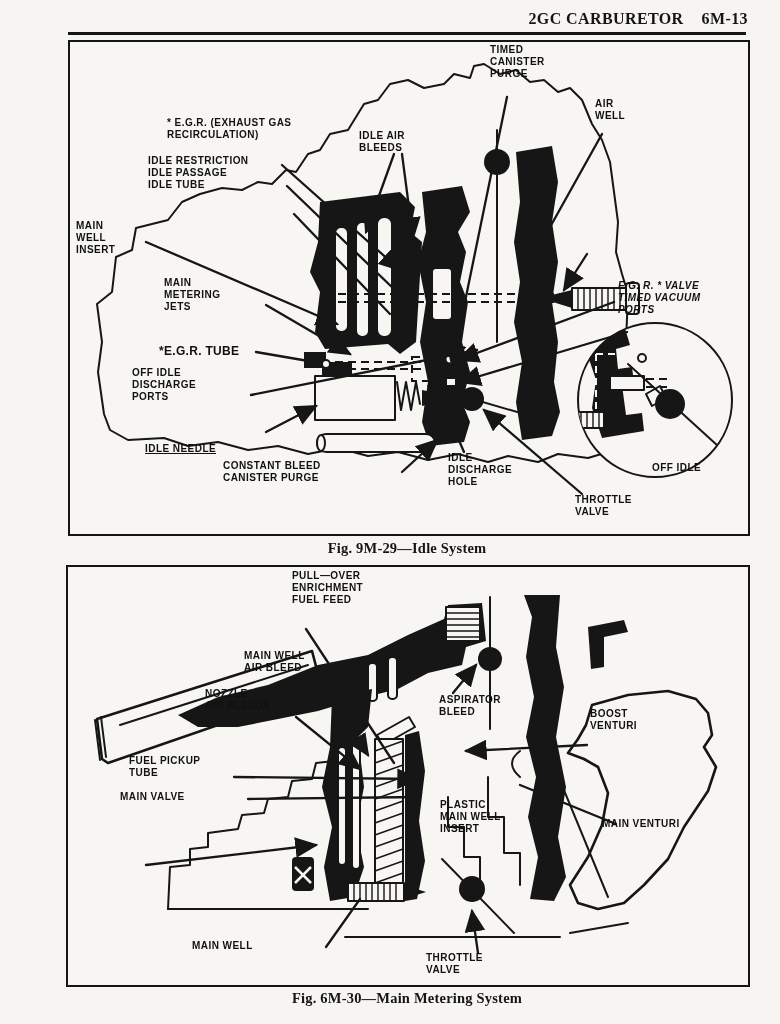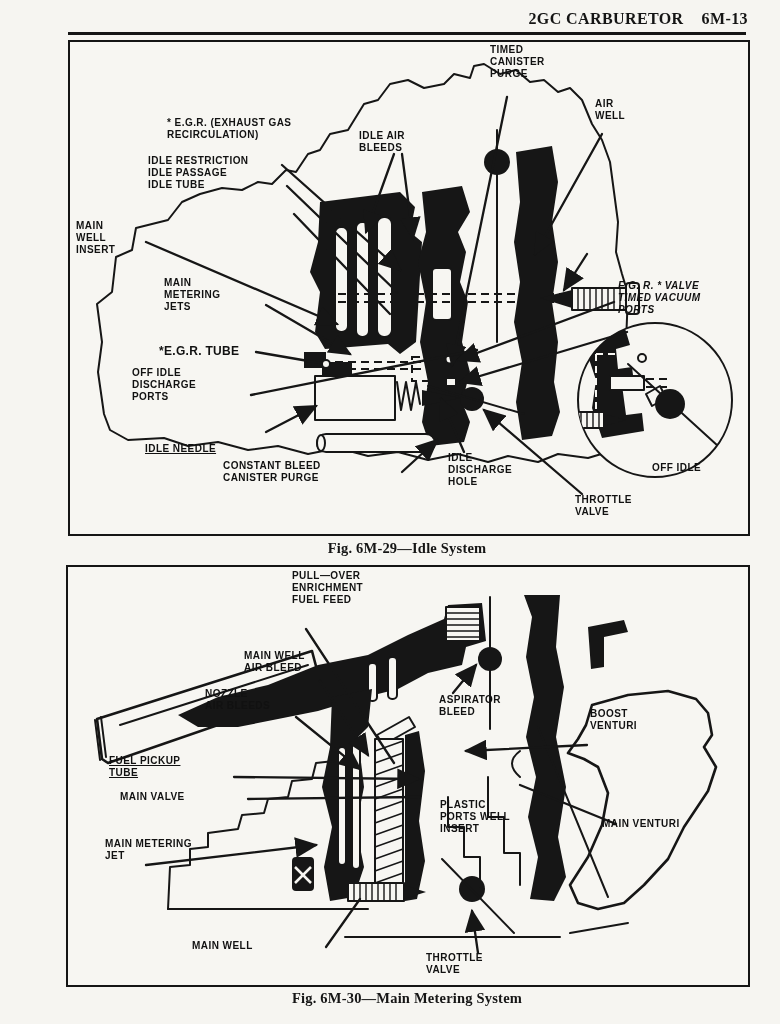--- a/index.html
+++ b/index.html
@@ -174,21 +174,21 @@
   <div class="lbl" style="left:378px;top:410px;">IDLE
 DISCHARGE
 HOLE</div>
   <div class="lbl" style="left:505px;top:452px;">THROTTLE
 VALVE</div>
   <div class="lbl" style="left:548px;top:238px;font-style:italic;">E.G. R. * VALVE
 TIMED VACUUM
 PORTS</div>
   <div class="lbl" style="left:582px;top:420px;">OFF IDLE</div>
 </div>
-<div class="caption" id="cap1">Fig. 6M-29—Idle System</div>
+<div class="caption" id="cap1">Fig. 9M-29—Idle System</div>
 
 <div class="figbox" id="figbox2">
   <svg width="680" height="418" viewBox="0 0 680 418">
     <defs>
       <marker id="ah2" markerWidth="11" markerHeight="9" refX="9" refY="4.5" orient="auto">
         <path d="M0,0 L10,4.5 L0,9 z" fill="#161616"></path>
       </marker>
     </defs>
 
     <g>
@@ -270,26 +270,24 @@
 ENRICHMENT
 FUEL FEED</div>
   <div class="lbl" style="left:176px;top:83px;">MAIN WELL
 AIR BLEED</div>
   <div class="lbl" style="left:137px;top:121px;">NOZZLE
 AIR BLEEDS</div>
   <div class="lbl" style="left:371px;top:127px;">ASPIRATOR
 BLEED</div>
   <div class="lbl" style="left:522px;top:141px;">BOOST
 VENTURI</div>
-  <div class="lbl" style="left:41px;top:188px;text-decoration:underline;">FUEL PICKUP
+  <div class="lbl" style="left:61px;top:188px;">FUEL PICKUP
 TUBE</div>
   <div class="lbl" style="left:52px;top:224px;">MAIN VALVE</div>
   <div class="lbl" style="left:372px;top:232px;">PLASTIC
-PORTS WELL
+MAIN WELL
 INSERT</div>
   <div class="lbl" style="left:534px;top:251px;">MAIN VENTURI</div>
-  <div class="lbl" style="left:37px;top:271px;">MAIN METERING
-JET</div>
   <div class="lbl" style="left:124px;top:373px;">MAIN WELL</div>
   <div class="lbl" style="left:358px;top:385px;">THROTTLE
 VALVE</div>
 </div>
 <div class="caption" id="cap2">Fig. 6M-30—Main Metering System</div>
 
 </body></html>

